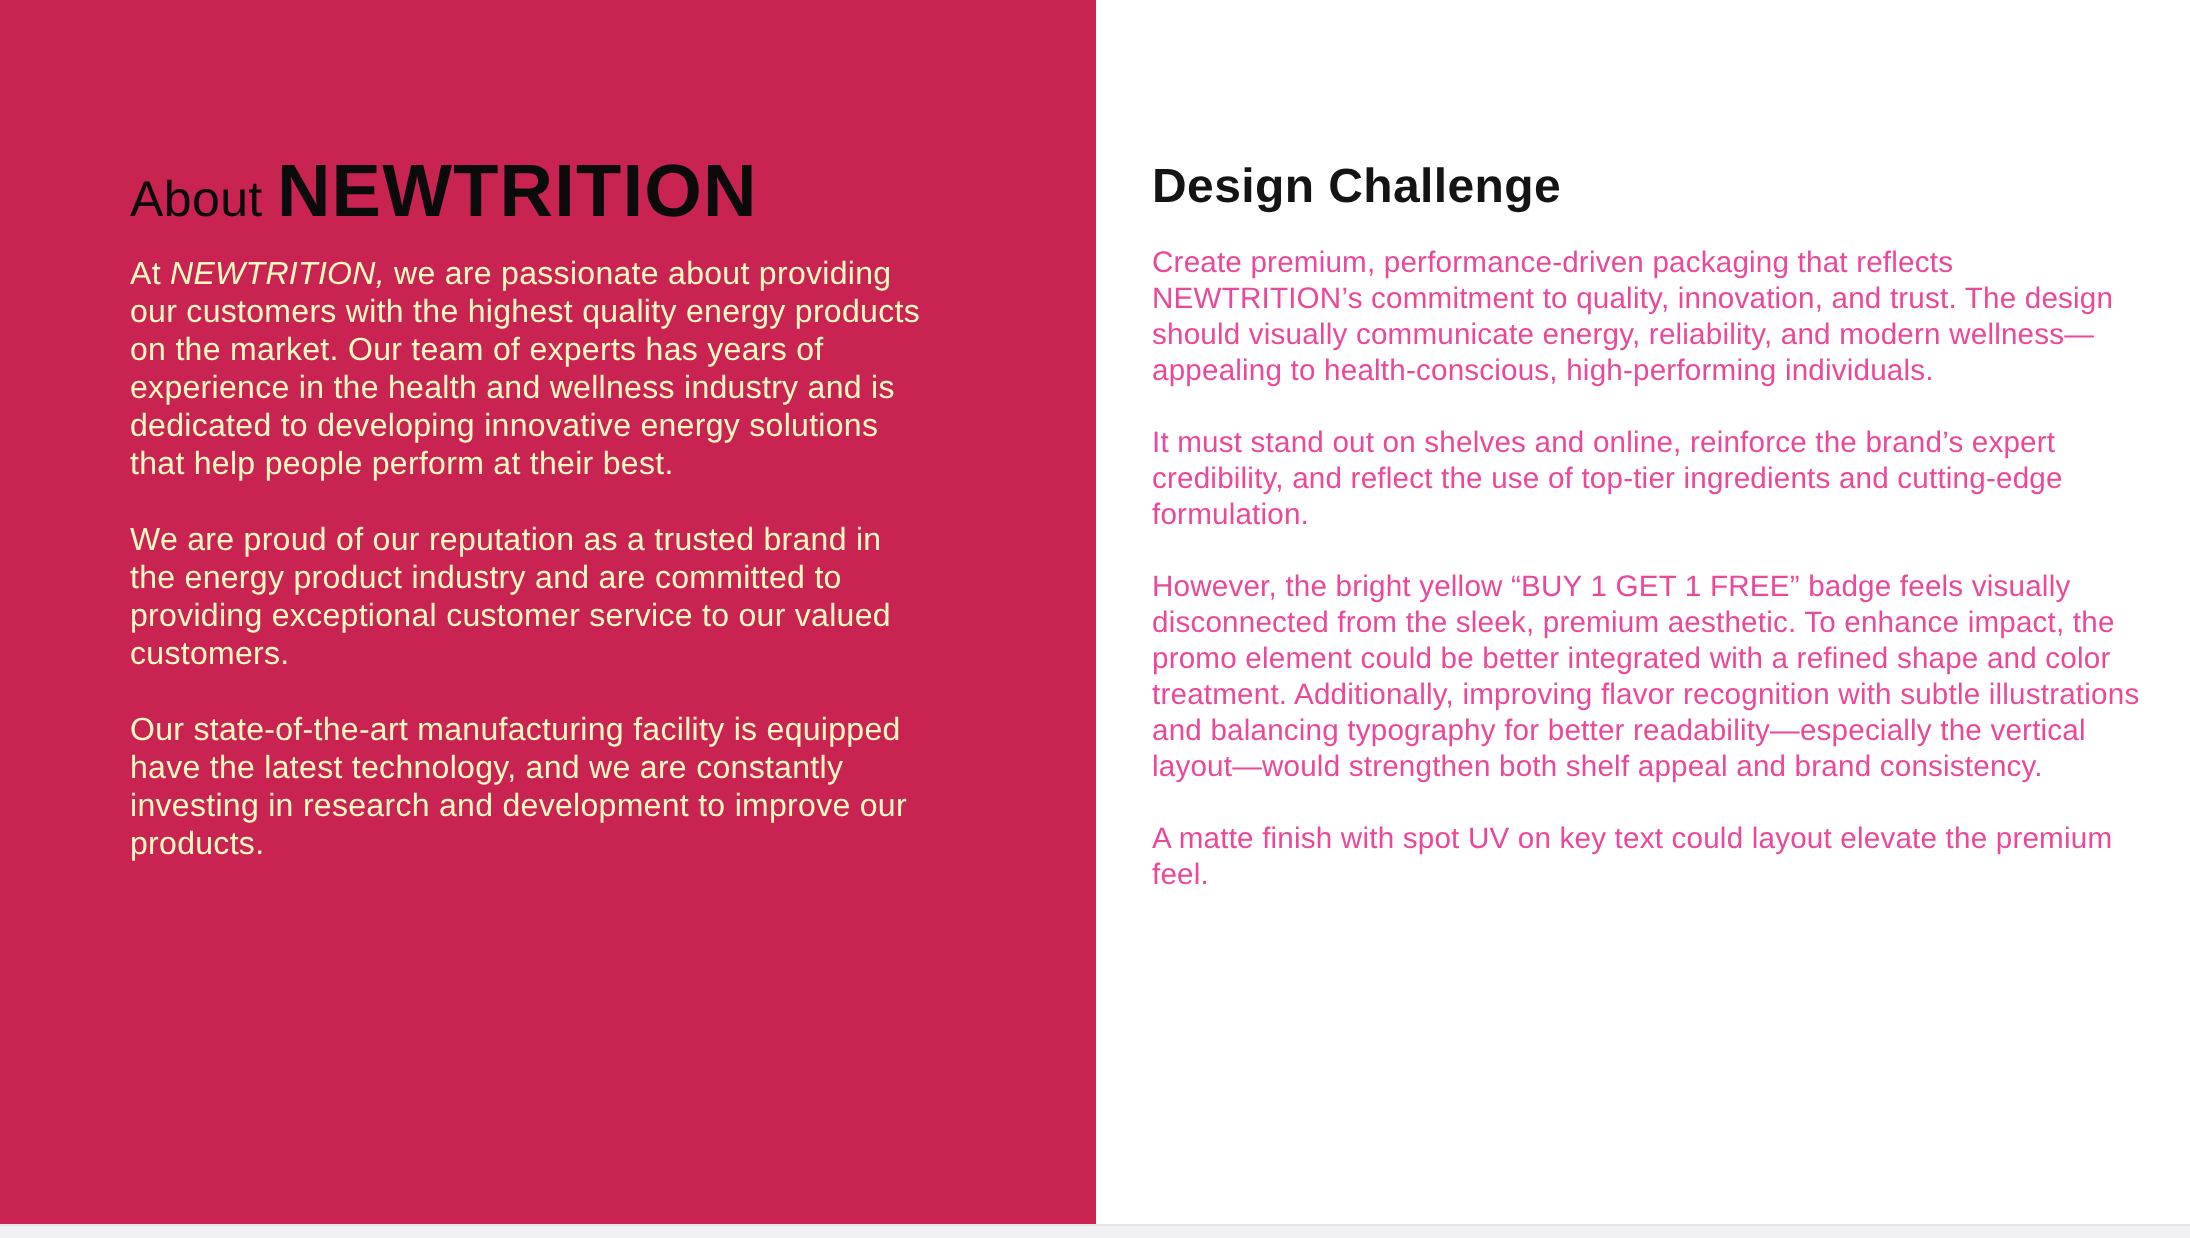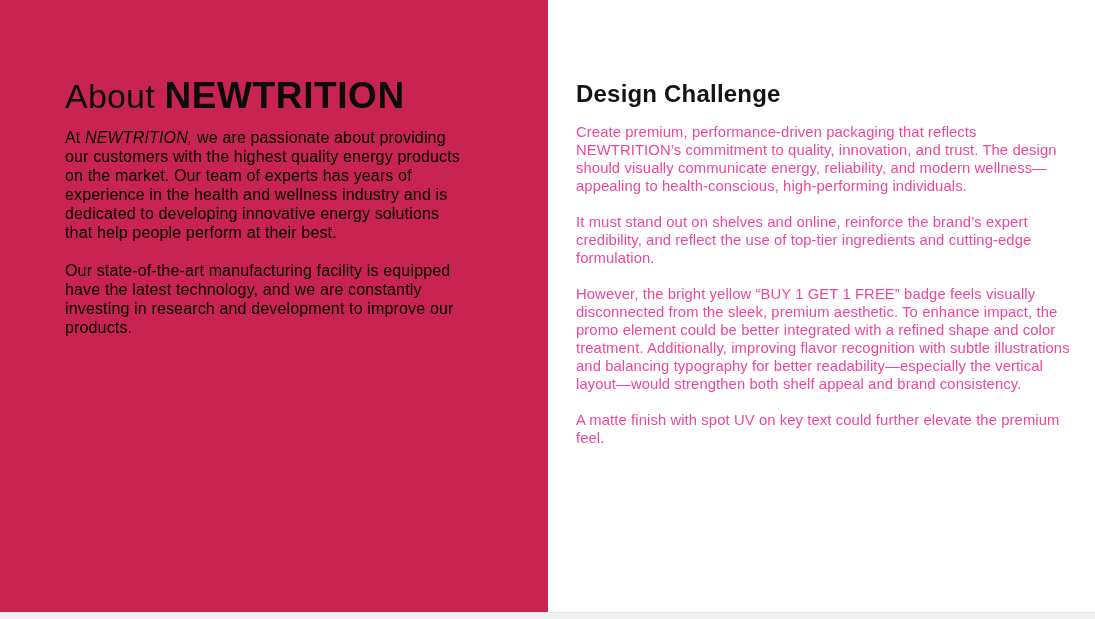--- a/index.html
+++ b/index.html
@@ -27,35 +27,35 @@
     color: #201018;
   }
   .about-heading {
     margin: 0 0 11px 0;
     color: #0c0b0c;
     line-height: 1.1;
     white-space: nowrap;
   }
   .about-heading .h-light {
     font-weight: 400;
-    font-size: 34px;
+    font-size: 25px;
     letter-spacing: 0.2px;
   }
   .about-heading .h-bold {
     font-weight: 700;
     font-size: 37px;
     letter-spacing: 0.6px;
   }
   .left-panel p {
     margin: 0 0 19px 0;
     width: 402px;
     font-size: 16px;
     line-height: 19px;
     letter-spacing: 0.15px;
-    color: #000000;
+    color: #fef9c3;
   }
   .left-panel p em {
     font-style: italic;
     font-weight: 400;
   }
 
   
   .right-panel {
     position: absolute;
     left: 576px; top: 0;
@@ -96,34 +96,35 @@
 </head>
 <body>
 
 <div class="slide">
 
   <aside class="left-panel">
     <h1 class="about-heading"><span class="h-light">About </span><span class="h-bold">NEWTRITION</span></h1>
 
     <p><span>At </span><em>NEWTRITION,</em><span> we are passionate about providing our customers with the highest quality energy products on the market. Our team of experts has years of experience in the health and wellness industry and is dedicated to developing innovative energy solutions that help people perform at their best.</span></p>
 
+    <p>We are proud of our reputation as a trusted brand in the energy product industry and are committed to providing exceptional customer service to our valued customers.</p>
 
 
     <p>Our state-of-the-art manufacturing facility is equipped have the latest technology, and we are constantly investing in research and development to improve our products.</p>
   </aside>
 
   <main class="right-panel">
     <h2 class="section-heading">Design Challenge</h2>
 
     <p>Create premium, performance-driven packaging that reflects NEWTRITION’s commitment to quality, innovation, and trust. The design should visually communicate energy, reliability, and modern wellness—appealing to health-conscious, high-performing individuals.</p>
 
     <p>It must stand out on shelves and online, reinforce the brand’s expert credibility, and reflect the use of top-tier ingredients and cutting-edge formulation.</p>
 
 
 
     <p>However, the bright yellow “BUY 1 GET 1 FREE” badge feels visually disconnected from the sleek, premium aesthetic. To enhance impact, the promo element could be better integrated with a refined shape and color treatment. Additionally, improving flavor recognition with subtle illustrations and balancing typography for better readability—especially the vertical layout—would strengthen both shelf appeal and brand consistency.</p>
 
-    <p>A matte finish with spot UV on key text could further elevate the premium feel.</p>
+    <p>A matte finish with spot UV on key text could layout elevate the premium feel.</p>
   </main>
 
   <div class="bottom-strip"></div>
 
 </div>
 
 </body></html>

